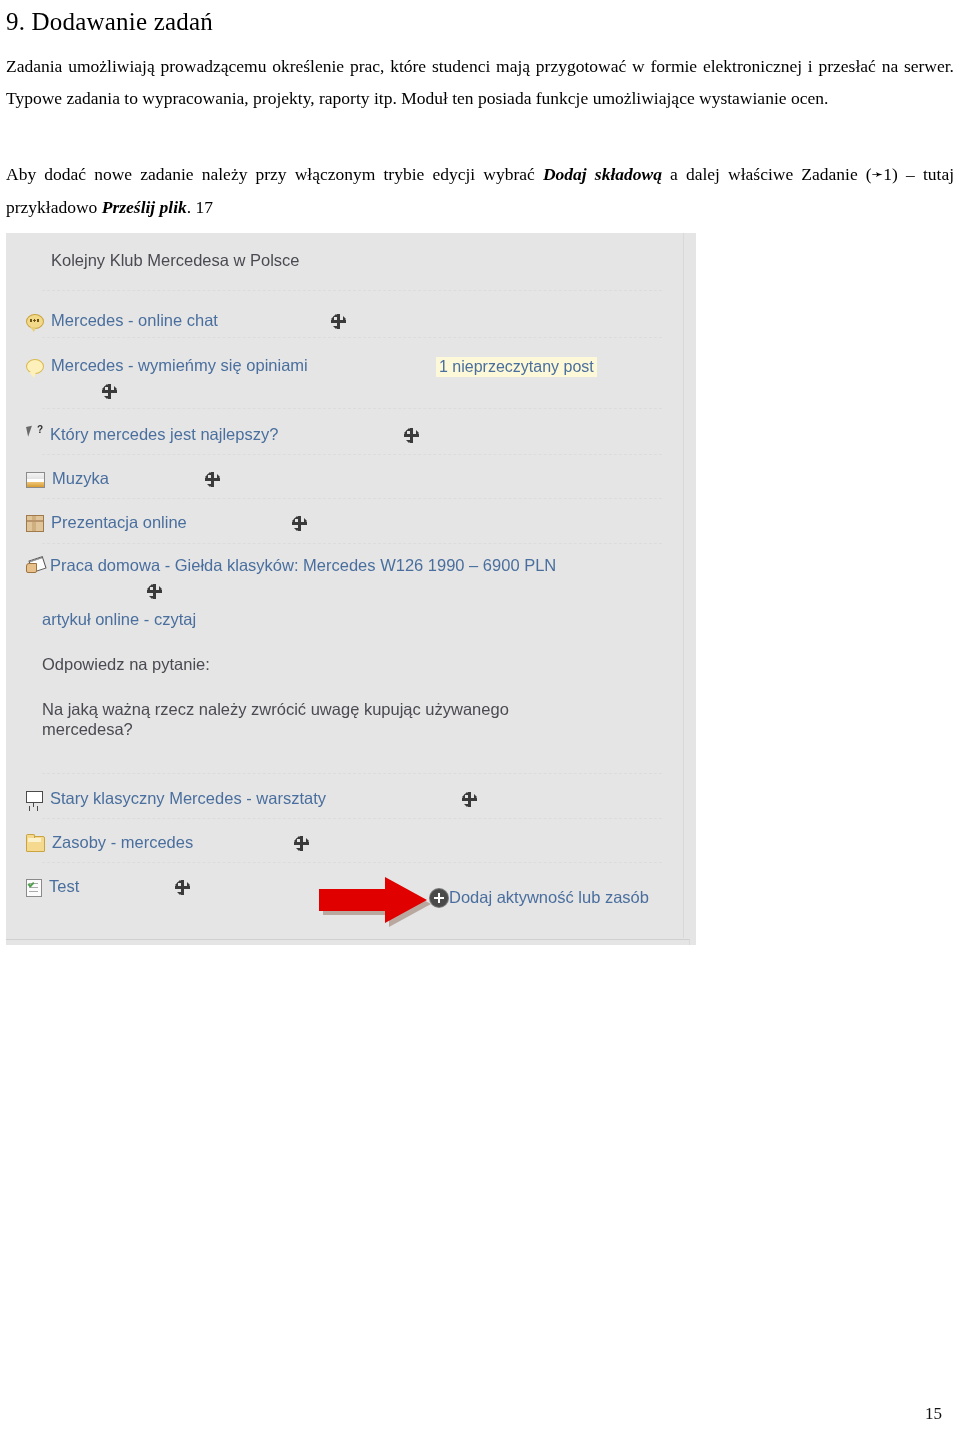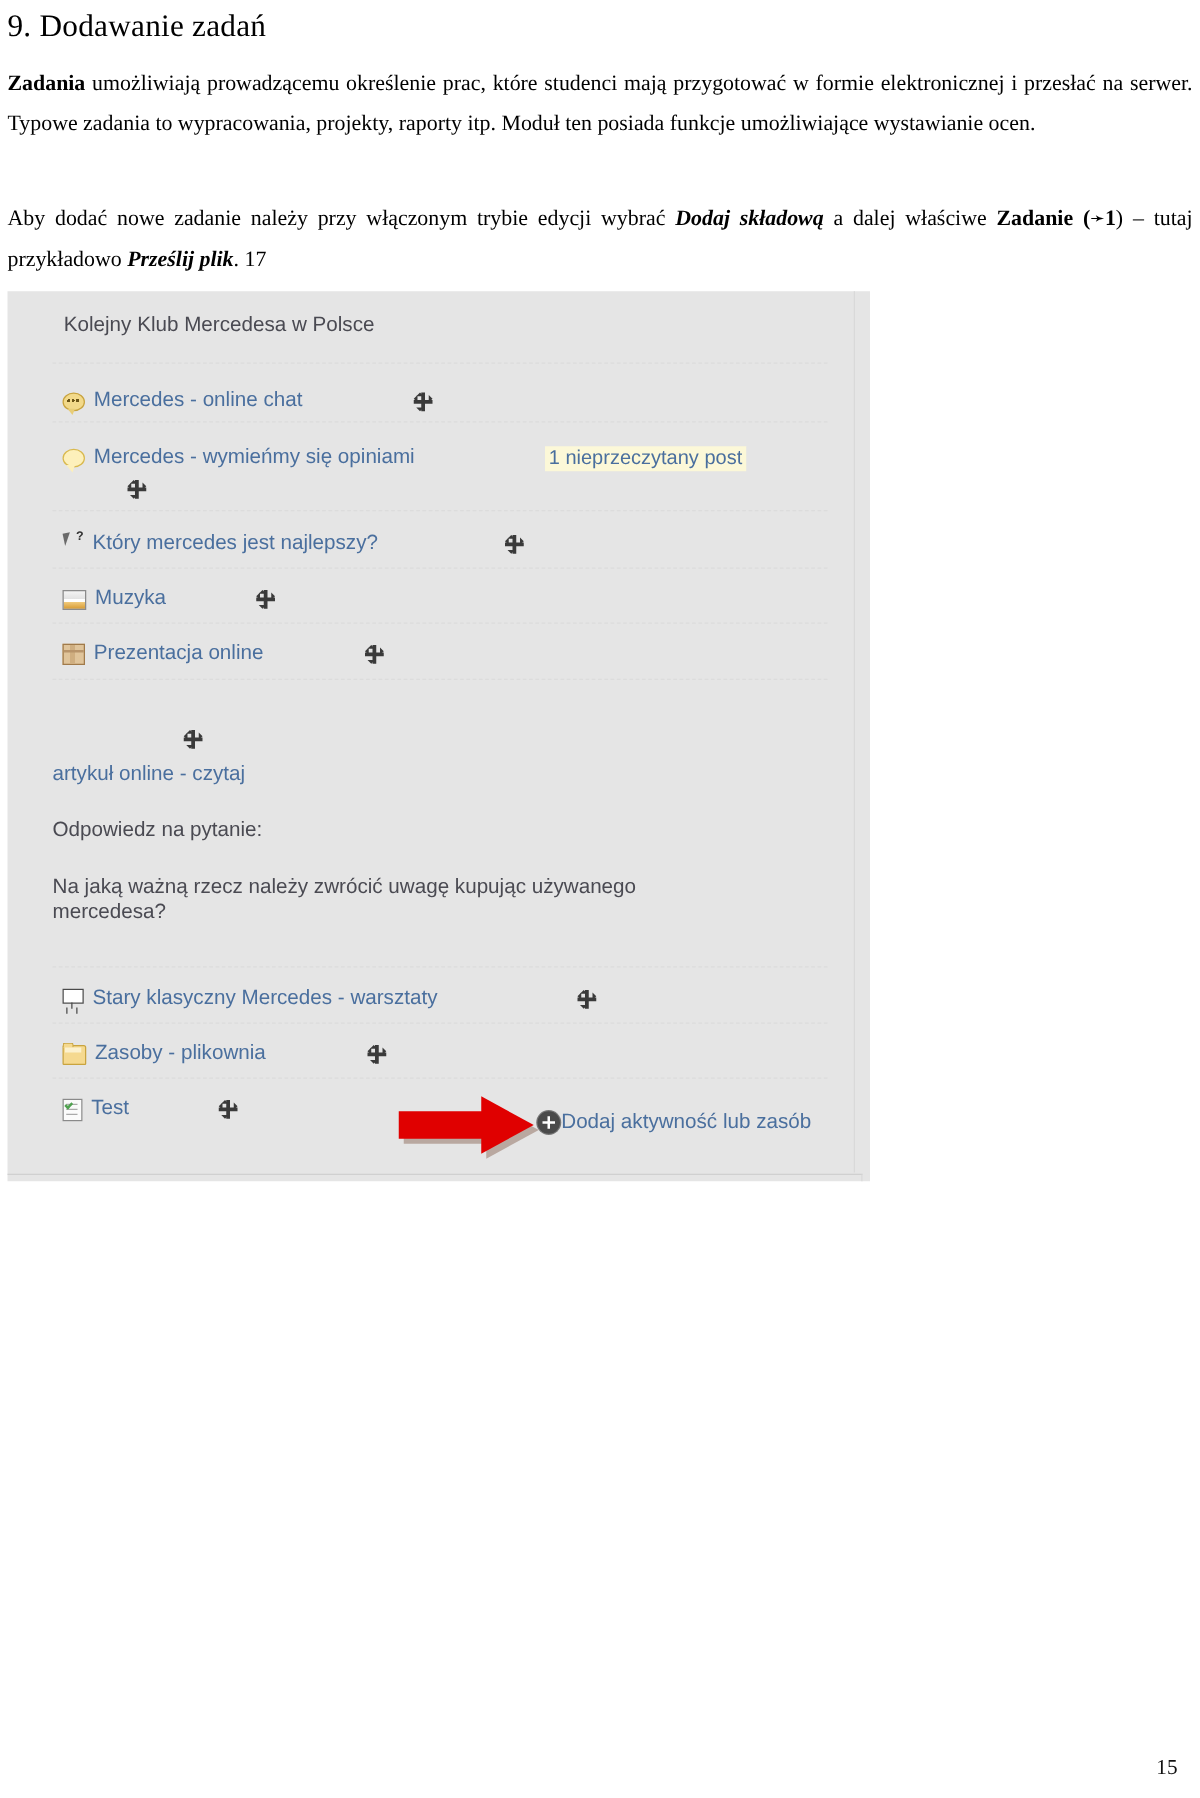--- a/index.html
+++ b/index.html
@@ -44,21 +44,21 @@
     line-height: 1.85;
     margin: 0 0 1px 0;
     text-align: justify;
     text-justify: inter-word;
   }
   p.para.last {
     margin-bottom: 10px;
     margin-top: 44px;
   }
 
-  .b { font-weight: bold; }
+  .b { font-weight: normal; }
   .bi { font-weight: bold; font-style: italic; }
   .arrow-glyph {
     font-family: "DejaVu Sans", sans-serif;
     font-size: 14px;
     vertical-align: 1px;
   }
 
   
   .shot {
     position: relative;
@@ -100,21 +100,21 @@
   .sep {
     position: absolute;
     left: 36px;
     width: 620px;
     height: 0;
     border-top: 1px dashed #dcdcdc;
   }
 
   .row {
     position: absolute;
-    left: 44px;
+    left: 20px;
     display: flex;
     align-items: flex-start;
   }
 
   .icon {
     display: inline-block;
     width: 17px;
     height: 17px;
     position: relative;
     flex: 0 0 auto;
@@ -515,20 +515,24 @@
         <span class="icon ic-scorm"></span>
         <span class="act-label">Prezentacja online</span>
       </div>
       <span class="move" style="left:285px; top:282px">
           <i class="u"></i>
           <i class="d"></i>
           <i class="l"></i>
           <i class="r"></i>
         </span>
 
+      <div class="row" style="top:323px">
+        <span class="icon ic-assign"></span>
+        <span class="act-label wrap">Praca domowa - Giełda klasyków: Mercedes W126 1990 – 6900 PLN</span>
+      </div>
       <span class="move" style="left:140px; top:350px">
           <i class="u"></i>
           <i class="d"></i>
           <i class="l"></i>
           <i class="r"></i>
         </span>
 
       <div class="row" style="top:377px; left:36px">
         <span class="act-label">artykuł online - czytaj</span>
       </div>
@@ -547,21 +551,21 @@
       </div>
       <span class="move" style="left:455px; top:558px">
           <i class="u"></i>
           <i class="d"></i>
           <i class="l"></i>
           <i class="r"></i>
         </span>
 
       <div class="row" style="top:600px">
         <span class="icon ic-folder"></span>
-        <span class="act-label">Zasoby - plikownia</span>
+        <span class="act-label">Zasoby - mercedes</span>
       </div>
       <span class="move" style="left:287px; top:602px">
           <i class="u"></i>
           <i class="d"></i>
           <i class="l"></i>
           <i class="r"></i>
         </span>
 
       <div class="row" style="top:644px">
         <span class="icon ic-quiz"></span>

